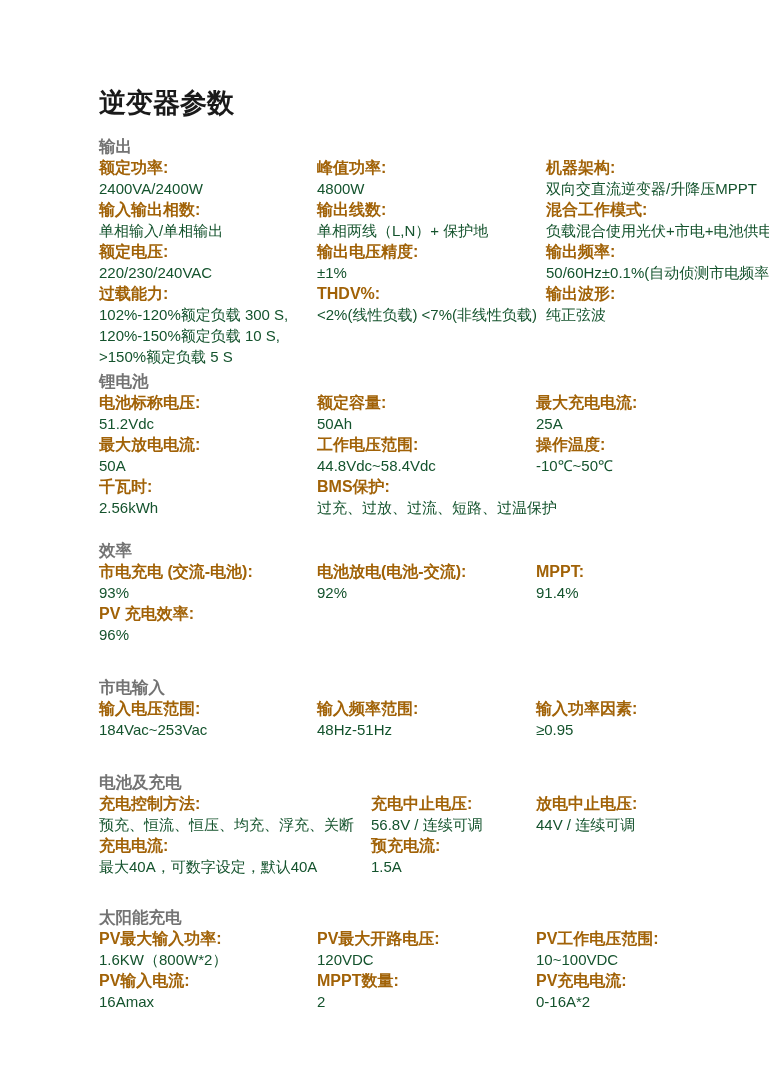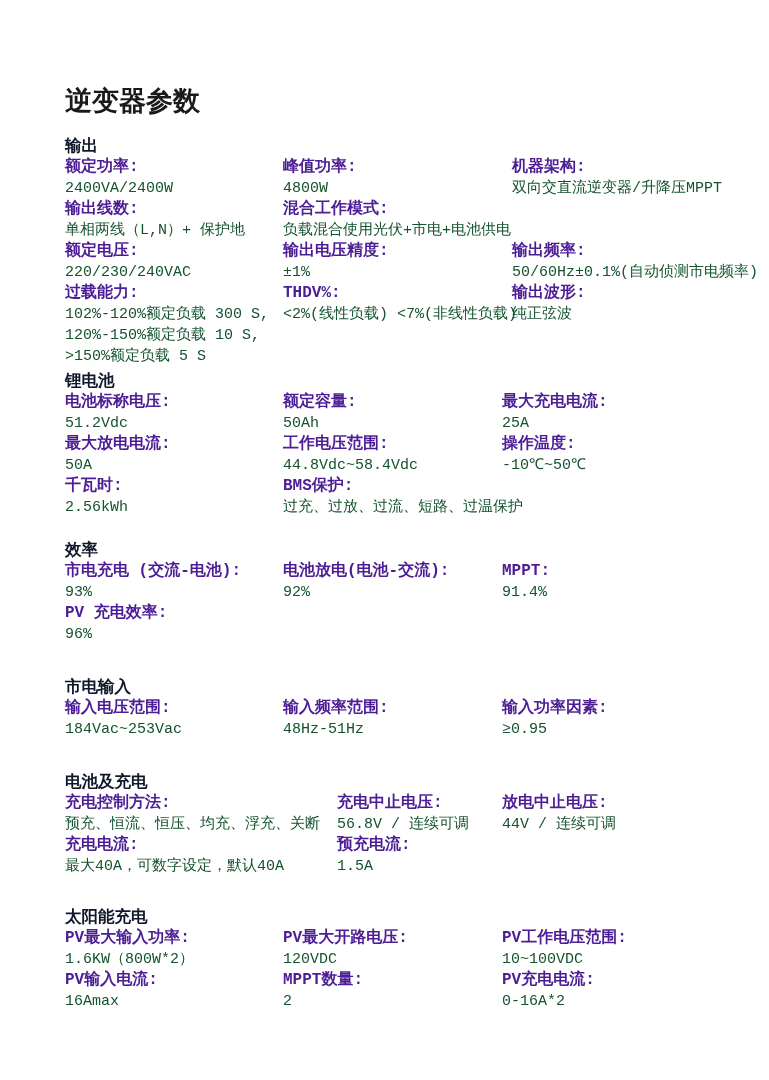--- a/index.html
+++ b/index.html
@@ -4,56 +4,55 @@
 <style>
   html, body { margin: 0; padding: 0; background: #ffffff; }
   body {
     width: 769px; height: 1080px;
     font-family: "Liberation Sans", sans-serif;
     -webkit-font-smoothing: antialiased;
   }
   .page {
     width: 769px; height: 1080px;
     box-sizing: border-box;
-    padding: 88px 18px 0 65px;
+    padding: 88px 18px 0 99px;
     background: #ffffff;
     overflow: hidden;
-    font-family: Liberation Mono, monospace;
   }
   .title {
     margin: 0;
     font-size: 27px;
     line-height: 30px;
     font-weight: 700;
     color: #1a1a1a;
   }
   .spec-section { margin: 0; }
   .spec-section:nth-of-type(1) { margin-top: 18px; }
   .spec-section:nth-of-type(2) { margin-top: 4px; }
   .spec-section:nth-of-type(3) { margin-top: 22px; }
   .spec-section:nth-of-type(4) { margin-top: 32px; }
   .spec-section:nth-of-type(5) { margin-top: 32px; }
   .spec-section:nth-of-type(6) { margin-top: 30px; }
   .sec-title {
     margin: 0;
     font-size: 16.5px;
     line-height: 21px;
     font-weight: 700;
-    color: #0f172a;
+    color: #737373;
   }
   .row { display: grid; }
   .cols-a { grid-template-columns: 218px 229px 1fr; } 
   .cols-b { grid-template-columns: 218px 219px 1fr; } 
   .cols-c { grid-template-columns: 272px 165px 1fr; } 
   .cell { min-width: 0; }
   .label {
     font-size: 16px;
     line-height: 21px;
     font-weight: 700;
-    color: #4c1d95;
+    color: #a16207;
     white-space: nowrap;
   }
   .value {
     font-size: 15px;
     line-height: 21px;
     font-weight: 400;
     color: #14532d;
     white-space: pre;
   }
 </style>
@@ -74,20 +73,24 @@
             <div class="label">峰值功率:</div>
             <div class="value">4800W</div>
           </div>
           <div class="cell">
             <div class="label">机器架构:</div>
             <div class="value">双向交直流逆变器/升降压MPPT</div>
           </div>
         </div>
         <div class="row cols-a">
           <div class="cell">
+            <div class="label">输入输出相数:</div>
+            <div class="value">单相输入/单相输出</div>
+          </div>
+          <div class="cell">
             <div class="label">输出线数:</div>
             <div class="value">单相两线（L,N）+ 保护地</div>
           </div>
           <div class="cell">
             <div class="label">混合工作模式:</div>
             <div class="value">负载混合使用光伏+市电+电池供电</div>
           </div>
         </div>
         <div class="row cols-a">
           <div class="cell">

